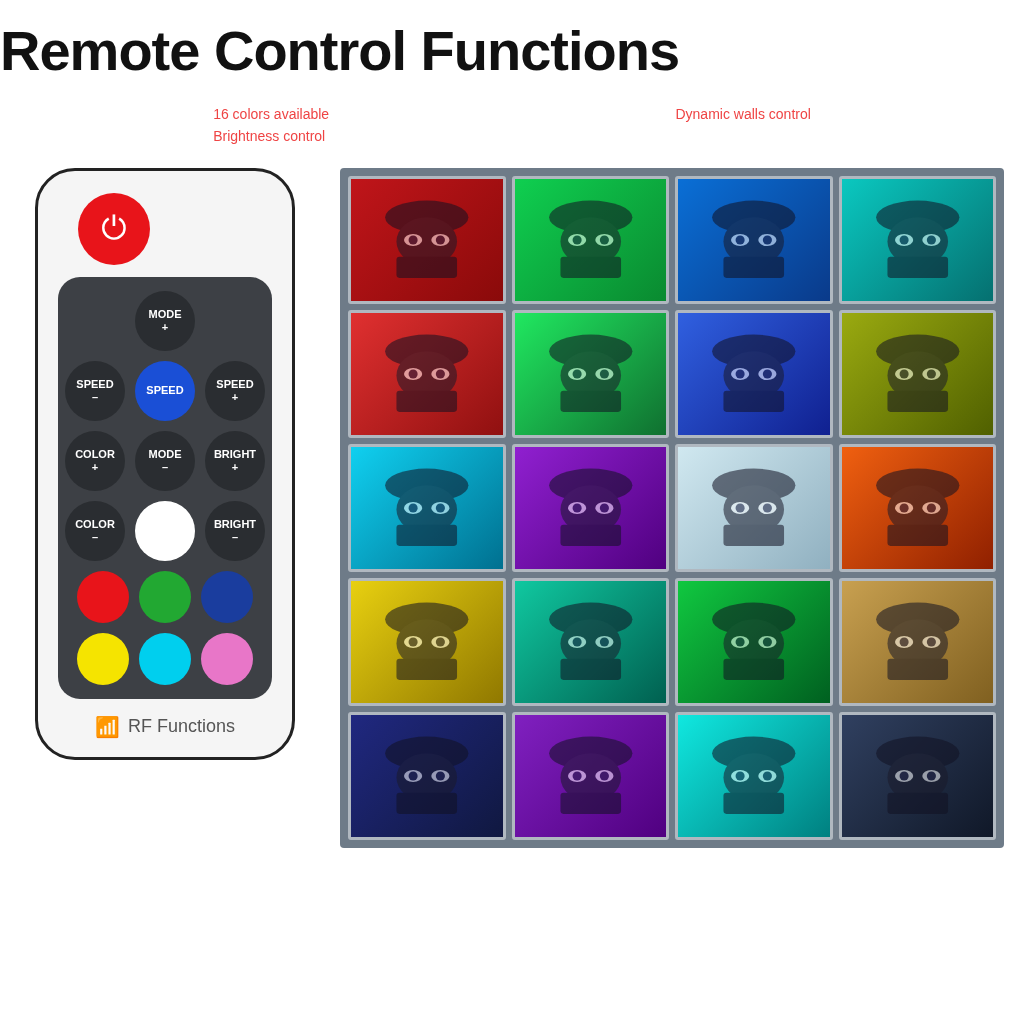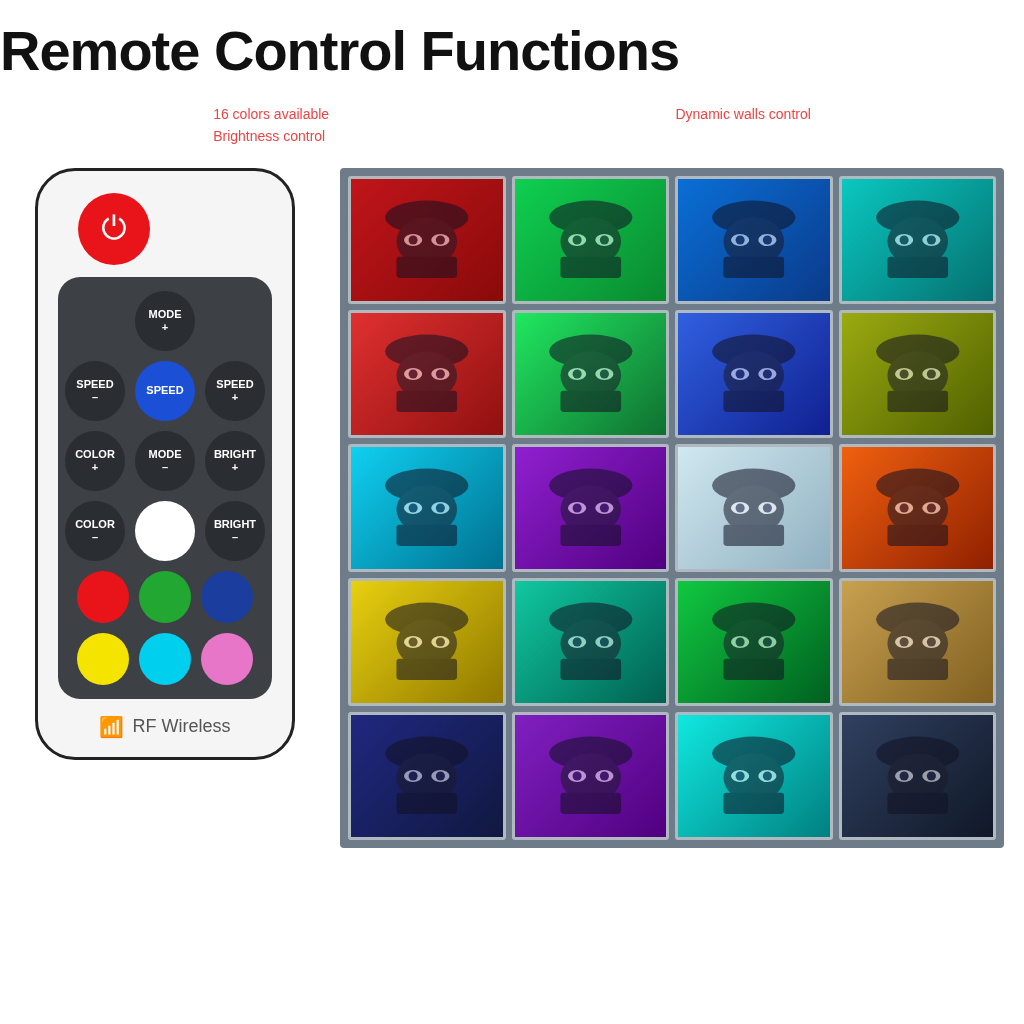--- a/index.html
+++ b/index.html
@@ -300,21 +300,21 @@
         <div class="btn-row color-dots">
           <div class="color-dot dot-yellow"></div>
           <div class="color-dot dot-cyan"></div>
           <div class="color-dot dot-pink"></div>
         </div>
 
       </div>
 
       <div class="rf-label">
         <span class="wifi-icon">📶</span>
-        <span>RF  Wireless</span>
+        <span>RF  Functions</span>
       </div>
 
     </div>
   </div>
 
   <div class="image-grid-wrapper" id="image-grid">
   <div class="grid-cell">
         <div class="cell-inner tint-red">
           <svg viewBox="0 0 200 100" class="face-svg">
             <ellipse cx="100" cy="20" rx="55" ry="22" fill="#111122"></ellipse>

